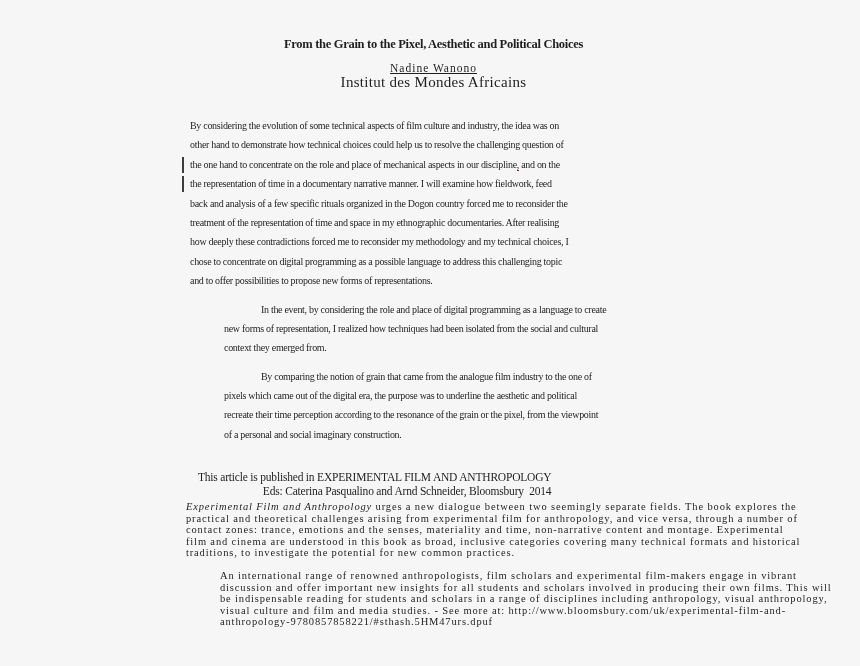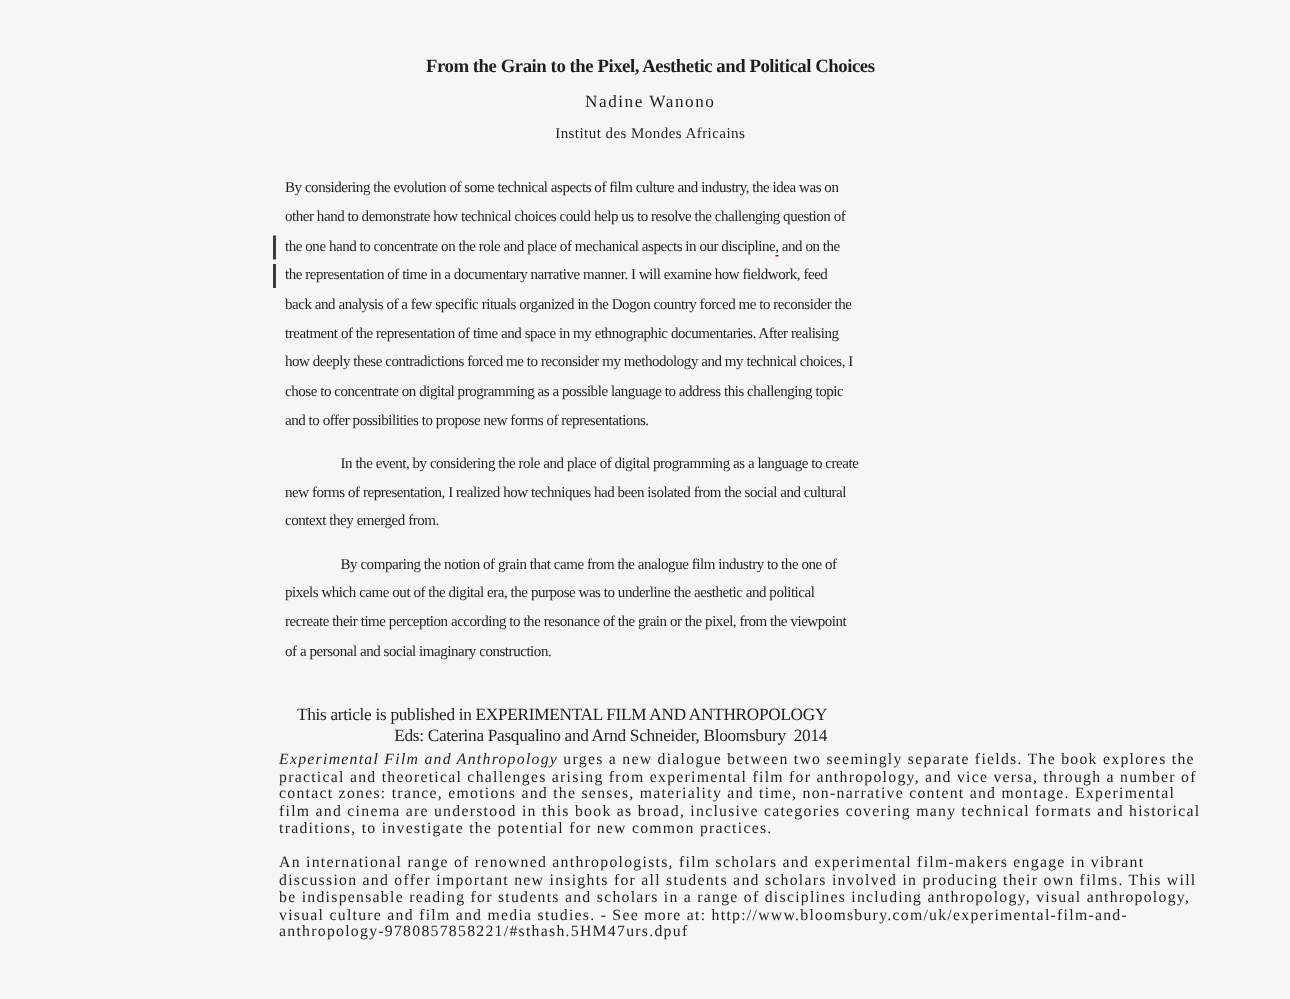--- a/index.html
+++ b/index.html
@@ -8,27 +8,27 @@
     background: #f6f6f6;
     font-family: "Liberation Serif", serif;
     color: #1f1f1f;
     overflow: hidden;
   }
   .page { position: relative; width: 860px; height: 666px; }
 
   
   .header { position: absolute; top: 37px; left: 190px; width: 487px; text-align: center; }
   .doc-title { font-size: 12.5px; font-weight: bold; letter-spacing: -0.3px; white-space: pre; }
-  .doc-author { margin-top: 10px; font-size: 11.5px; letter-spacing: 1px; white-space: pre; }
-  .doc-affiliation { margin-top: 10px; font-size: 10px; letter-spacing: 0.3px; white-space: pre; }
+  .doc-author { margin-top: 10px; font-size: 11.5px; letter-spacing: 1px; white-space: pre; text-decoration: underline; }
+  .doc-affiliation { margin-top: 0; font-size: 15px; letter-spacing: 0.3px; white-space: pre; }
 
   
   .abstract { position: absolute; top: 116px; left: 190px; width: 500px; font-size: 10px; letter-spacing: -0.3px; }
   .para { margin: 0; }
-  .para + .para { margin-top: 9px; }
+  .para + .para { margin-top: 9px; margin-left: 34px; }
   .line { position: relative; height: 19.4px; line-height: 19.4px; white-space: pre; }
   .para.indent .line:first-child { padding-left: 37px; }
   .change-bar { position: absolute; left: -8px; top: 2px; width: 1.5px; height: 16px; background: #3d3d3d; }
   .red-mark { border-bottom: 1.5px solid #c00000; }
 
   
   .publication { position: absolute; top: 470px; left: 198px; font-size: 11.5px; line-height: 14px; letter-spacing: -0.2px; }
   .pub-line { white-space: pre; }
   .pub-line.eds { padding-left: 3px; text-align: right; }
 

